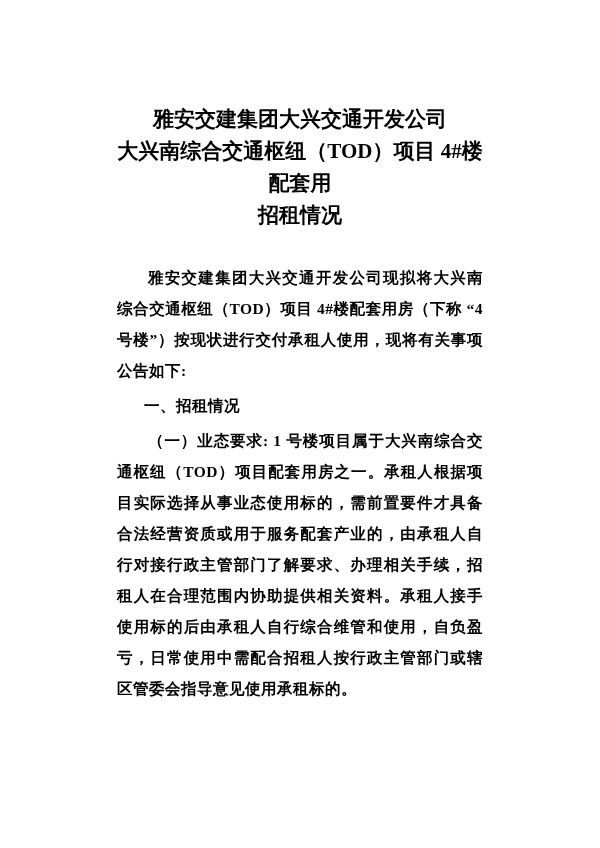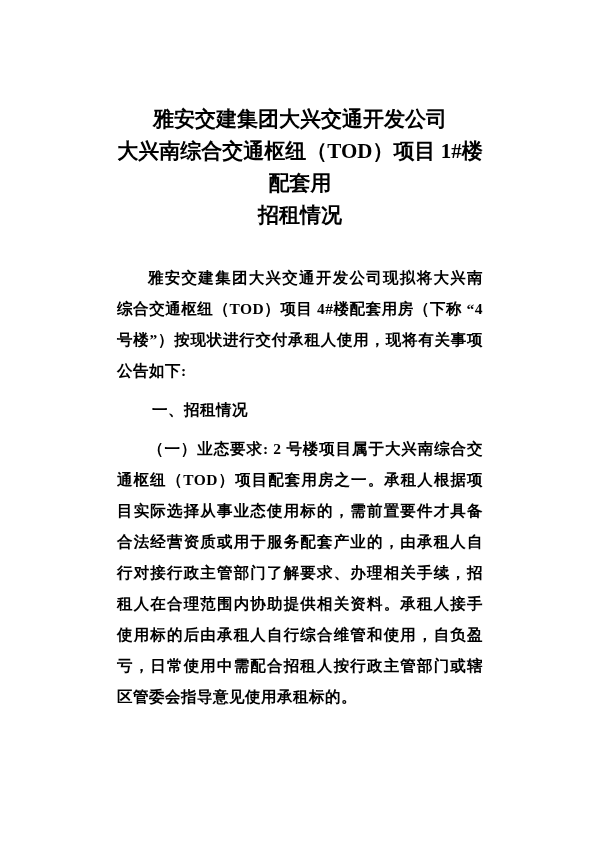--- a/index.html
+++ b/index.html
@@ -32,38 +32,38 @@
     line-height: 31px;
   }
   .para {
     margin: 4px;
     text-align: justify;
     text-indent: 2em;
     letter-spacing: 0.5px;
     font-weight: bold;
   }
   .section-heading {
-    margin: 8px;
+    margin: 0;
     font-weight: bold;
     font-size: 15.5px;
     line-height: 31px;
     text-indent: 2em;
     text-align: left;
     font-family: "Liberation Sans", "DejaVu Sans", sans-serif;
     letter-spacing: 0.5px;
   }
 </style>
 </head>
 <body>
 
 <div class="page">
   <div class="doc-title">
     <div>雅安交建集团大兴交通开发公司</div>
-    <div>大兴南综合交通枢纽（TOD）项目 1#楼配套用</div>
+    <div>大兴南综合交通枢纽（TOD）项目 4#楼配套用</div>
     <div>招租情况</div>
   </div>
 
   <div class="doc-body">
     <p class="para">雅安交建集团大兴交通开发公司现拟将大兴南综合交通枢纽（TOD）项目 4#楼配套用房（下称 “4 号楼”）按现状进行交付承租人使用，现将有关事项公告如下:</p>
     <p class="section-heading">一、招租情况</p>
-    <p class="para">（一）业态要求: 2 号楼项目属于大兴南综合交通枢纽（TOD）项目配套用房之一。承租人根据项目实际选择从事业态使用标的，需前置要件才具备合法经营资质或用于服务配套产业的，由承租人自行对接行政主管部门了解要求、办理相关手续，招租人在合理范围内协助提供相关资料。承租人接手使用标的后由承租人自行综合维管和使用，自负盈亏，日常使用中需配合招租人按行政主管部门或辖区管委会指导意见使用承租标的。</p>
+    <p class="para">（一）业态要求: 1 号楼项目属于大兴南综合交通枢纽（TOD）项目配套用房之一。承租人根据项目实际选择从事业态使用标的，需前置要件才具备合法经营资质或用于服务配套产业的，由承租人自行对接行政主管部门了解要求、办理相关手续，招租人在合理范围内协助提供相关资料。承租人接手使用标的后由承租人自行综合维管和使用，自负盈亏，日常使用中需配合招租人按行政主管部门或辖区管委会指导意见使用承租标的。</p>
   </div>
 </div>
 
 </body></html>

